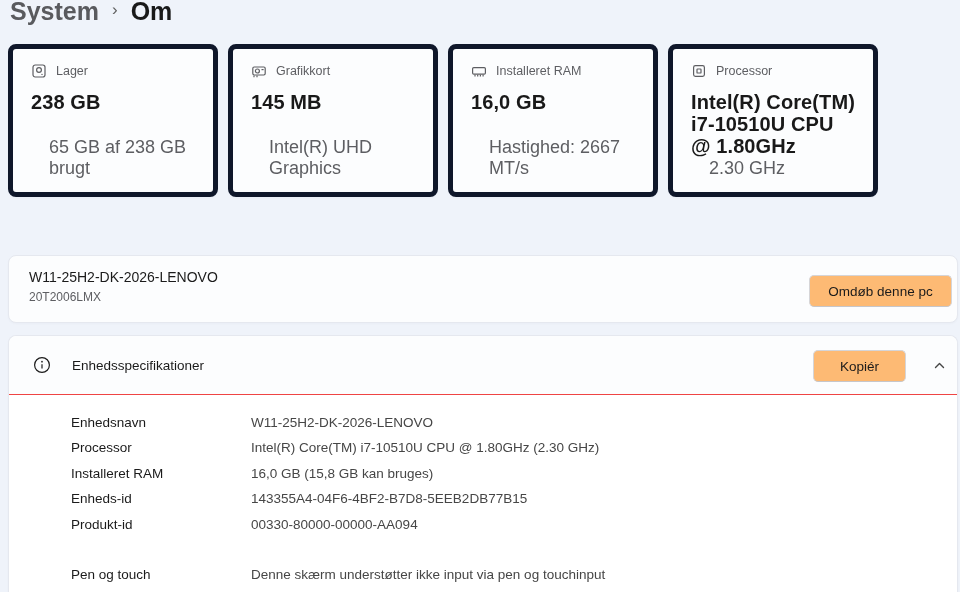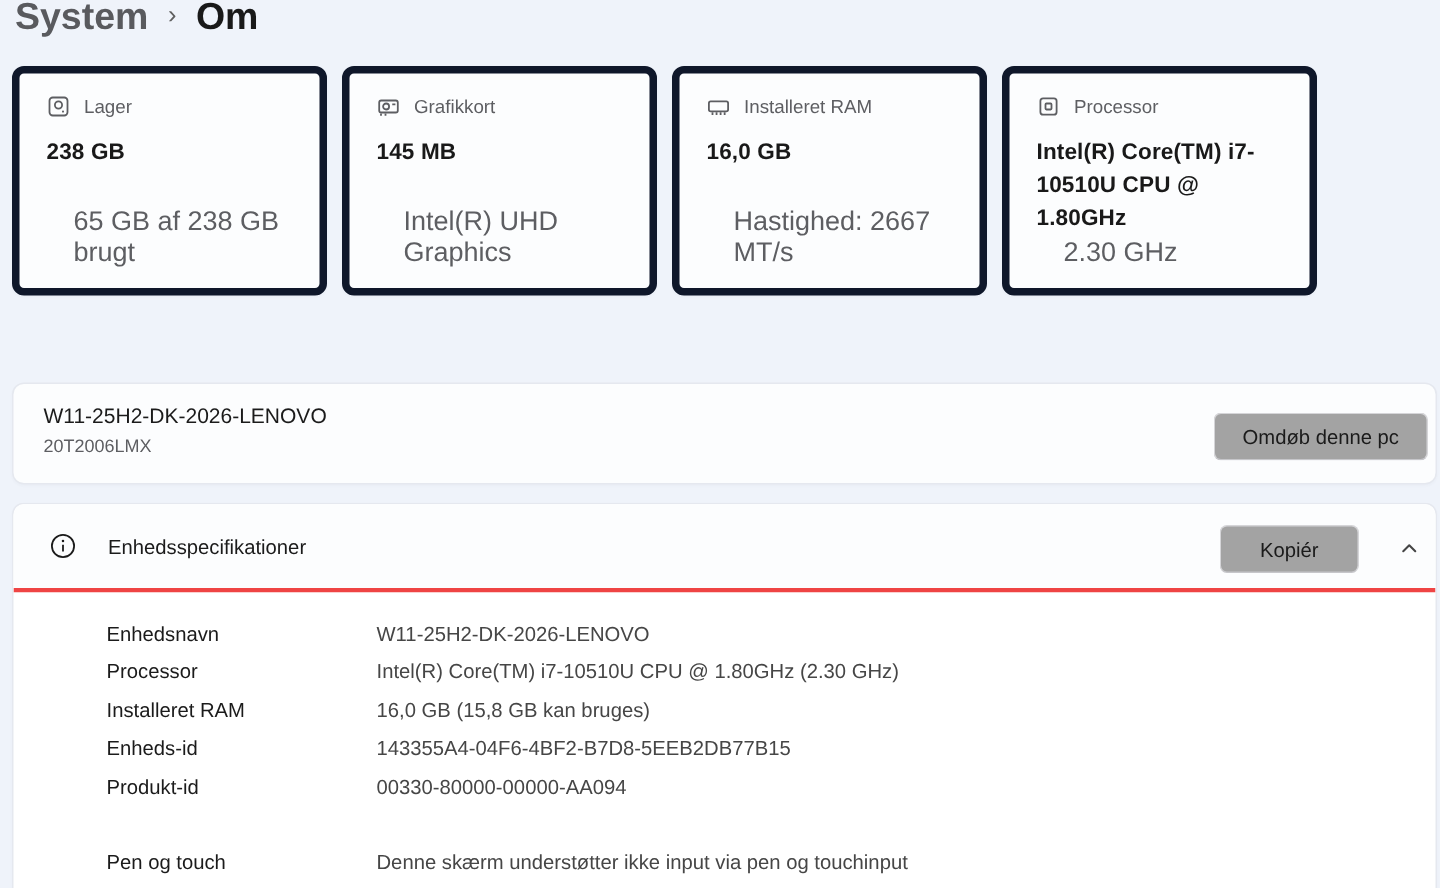--- a/index.html
+++ b/index.html
@@ -33,51 +33,51 @@
     background:#fcfdfe;
     border:5px solid #0f172a;
     border-radius:8px;
     padding:14px 18px 13px 18px;
     display:flex;flex-direction:column;
     box-shadow:0 1px 2px rgba(60,70,90,0.03);
   }
   .card-head{display:flex;align-items:center;gap:9px;margin-bottom:12px;}
   .card-head .icon{width:16px;height:16px;display:inline-flex;}
   .card-label{font-size:12.5px;color:#5d5e62;}
-  .card-value{font-size:15px;font-weight:700;color:#191919;line-height:22px;letter-spacing:0.1px;}
+  .card-value{font-size:20px;font-weight:700;color:#191919;line-height:22px;letter-spacing:0.1px;}
   .card-caption{margin-top:auto;font-size:18px;color:#5d5e62;margin-left:18px;}
 
   
   .device-card{
     position:absolute;left:8px;top:255px;width:950px;height:68px;box-sizing:border-box;
     background:#fcfdfe;border:1px solid #e5e8ef;border-radius:8px;
     box-shadow:0 1px 2px rgba(60,70,90,0.03);
   }
   .device-name{position:absolute;left:20px;top:13px;font-size:14px;color:#1b1b1b;}
   .device-model{position:absolute;left:20px;top:34px;font-size:12px;color:#5d5e62;}
   .btn{
     box-sizing:border-box;
-    background:#a3a3a3;border:1px solid #d5d5d8;border-bottom-color:#c6c6ca;
+    background:#fdba74;border:1px solid #d5d5d8;border-bottom-color:#c6c6ca;
     border-radius:5px;font-size:13.5px;color:#1b1b1b;
     font-family:"Liberation Sans", sans-serif;
     display:flex;align-items:center;justify-content:center;
     cursor:pointer;
   }
   .rename-btn{position:absolute;right:5px;top:19px;width:143px;height:32px;}
 
   
   .expander{
     position:absolute;left:8px;top:335px;width:950px;height:262px;box-sizing:border-box;
     background:#ffffff;border:1px solid #e5e8ef;border-bottom:none;
     border-radius:8px 8px 0 0;
     box-shadow:0 1px 2px rgba(60,70,90,0.03);
   }
   .expander-header{
     position:relative;height:59px;
-    background:#fcfdfe;border-bottom:3px solid #ef4444;
+    background:#fcfdfe;border-bottom:1px solid #ef4444;
     border-radius:8px 8px 0 0;
     display:flex;align-items:center;
     padding-left:24px;box-sizing:border-box;
   }
   .expander-header .icon{width:18px;height:18px;display:inline-flex;}
   .expander-title{margin-left:21px;font-size:13.5px;color:#1b1b1b;}
   .copy-btn{position:absolute;right:51px;top:14px;width:93px;height:32px;}
   .chevron{
     position:absolute;right:10px;top:22px;width:15px;height:15px;
     display:inline-flex;cursor:pointer;

